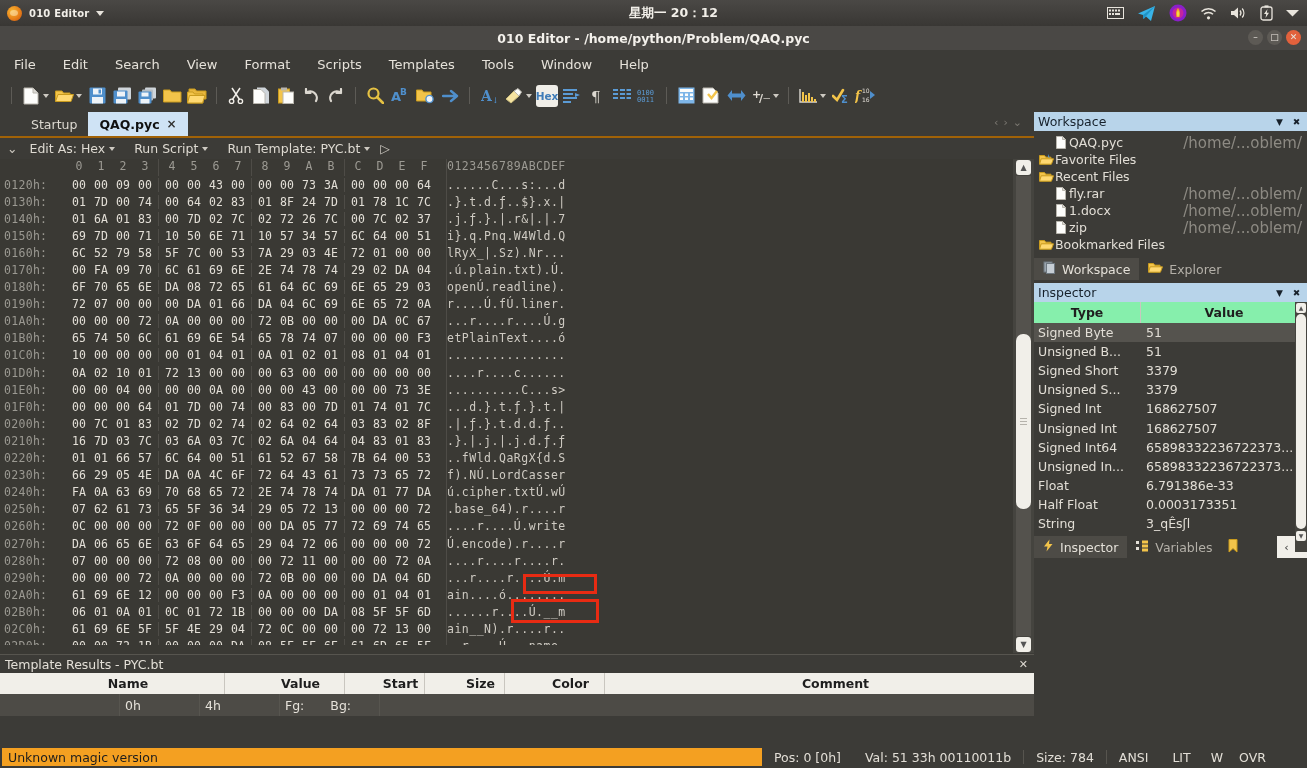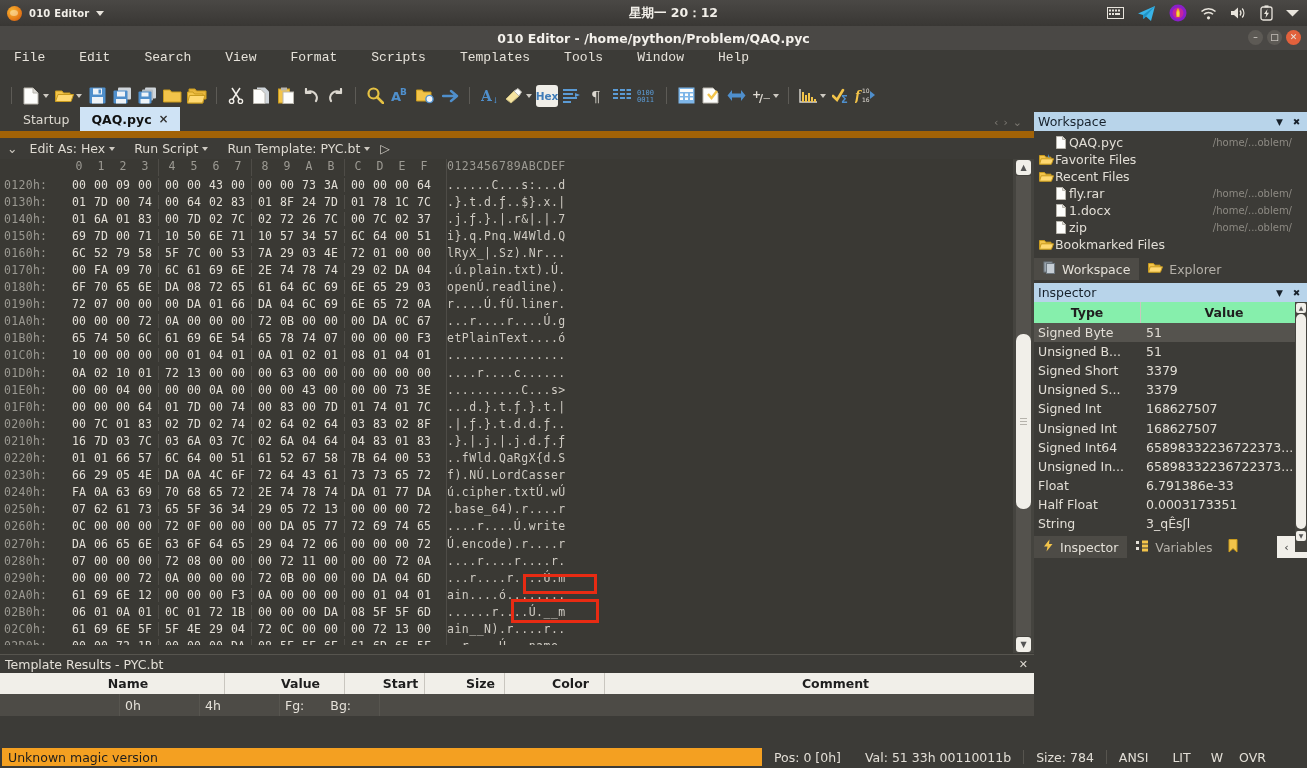--- a/index.html
+++ b/index.html
@@ -42,39 +42,39 @@
   }
   .titlebar .t{ font-size:12.5px; font-weight:bold; color:#f4f1ec;}
   .win-btns{ position:absolute; right:6px; top:4px; display:flex; gap:4px; }
   .wb{ width:15px;height:15px;border-radius:50%; background:#5d5a55; display:flex;align-items:center;justify-content:center;
        font-size:9px; color:#e9e5de; line-height:1;}
   .wb.close{ background:#e2613c; }
 
   
   .menubar{
     position:absolute; left:0; top:50px; width:1307px; height:28px;
-    background:#3c3b37; display:flex; align-items:flex-start; padding-left:14px; gap:34px;font-family:Liberation Mono, monospace;
+    background:#3c3b37; display:flex; align-items:center; padding-left:14px; gap:27px;
   }
   .menubar .mi{ font-size:13px; color:#e6e2da; cursor:default; }
 
   
   .toolbar{
     position:absolute; left:0; top:80px; width:1307px; height:31px;
     background:#3c3b37; display:flex; align-items:center; padding-left:6px; gap:3px;
   }
   .tb{ width:22px;height:22px; display:flex;align-items:center;justify-content:center; border-radius:3px; }
   .tb.sel{ background:#f0eee8; }
   .tbsep{ width:1px;height:17px;background:#5d5b56; margin:0 5px;}
   .tbcaret{ width:0;height:0;border-left:3.5px solid transparent;border-right:3.5px solid transparent;border-top:4.5px solid #cdc9c1; margin-left:-2px; margin-right:1px;}
 
   
   .tabbar{
     position:absolute; left:0; top:112px; width:1034px; height:26px;
-    background:#3c3b37; display:flex; align-items:flex-end; padding-left:12px;
-    border-bottom:7px solid #a16207;
+    background:#3c3b37; display:flex; align-items:flex-end; padding-left:20px;
+    border-bottom:2px solid #a16207;
   }
   .tab{ height:24px; padding:0 11px; display:flex;align-items:center; gap:7px;
         font-size:12.5px; color:#ddd9d1;}
   .tab.active{ background:#cfe3f5; color:#111; font-weight:bold; }
   .tab .x{ font-size:12px; color:#333; }
   .tab-nav{ position:absolute; right:12px; top:4px; display:flex; align-items:center; gap:5px; color:#7d7a73; font-size:11px;}
 
   
   .optstrip{
     position:absolute; left:0; top:138px; width:1034px; height:21px;
@@ -123,21 +123,21 @@
   .pane-title{
     height:19px; background:#b8d4ea; color:#17212b; font-size:12.5px;
     display:flex; align-items:center; padding:0 4px; font-weight:normal;
   }
   .pane-title .sp{ flex:1; }
   .pt-ico{ width:13px;height:13px; display:flex;align-items:center;justify-content:center; }
   .ws-body{ background:#3c3b37; padding-top:3px; }
   .wsrow{ height:17px; display:flex; align-items:center; font-size:12.5px; color:#e2ded6; padding-left:4px;}
   .wsrow .ic{ width:17px; display:flex;align-items:center;justify-content:center;}
   .wsrow.child{ padding-left:18px;}
-  .wspath{ margin-left:auto; color:#8d8a83; font-size:10px; padding-right:15px;}
+  .wspath{ margin-left:auto; color:#8d8a83; font-size:15px; padding-right:5px;}
 
   
   .panetabs{ display:flex; height:23px; align-items:flex-end; margin-top:4px; }
   .ptab{ height:22px; display:flex;align-items:center; gap:6px; padding:0 9px; font-size:12.5px;
          background:#4d4b46; color:#e4e0d8; }
   .ptab.inactive{ background:#3c3b37; color:#b4b0a8;}
 
   
   .insp-head{ display:flex; height:21px; background:#86efac; color:#1e1e1e; font-size:12.5px; font-weight:bold;}
   .insp-head div{ display:flex;align-items:center;justify-content:center; }

